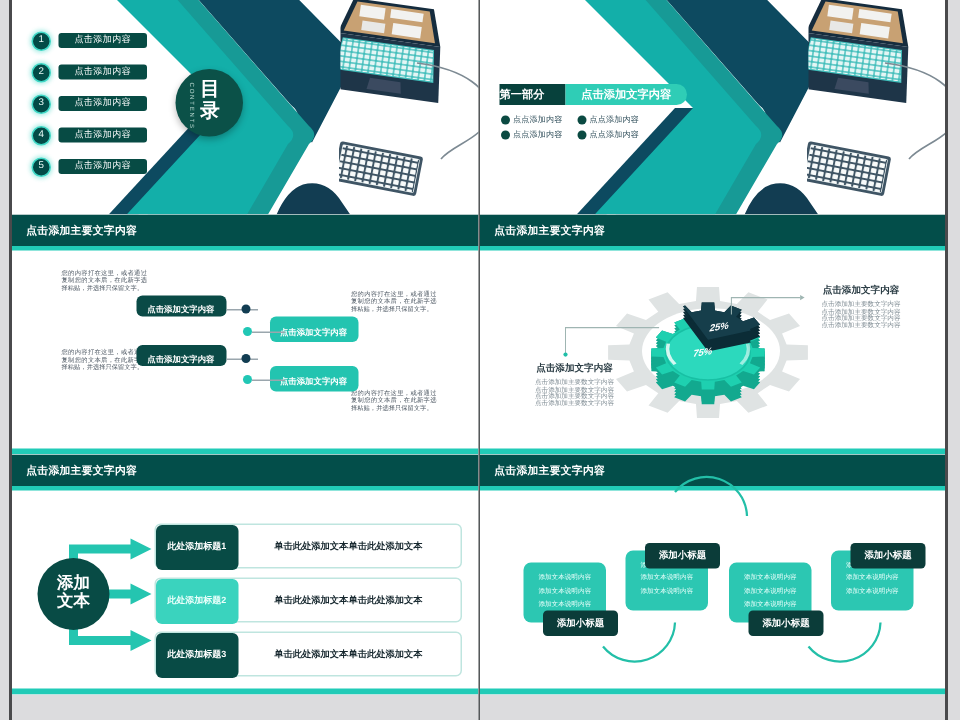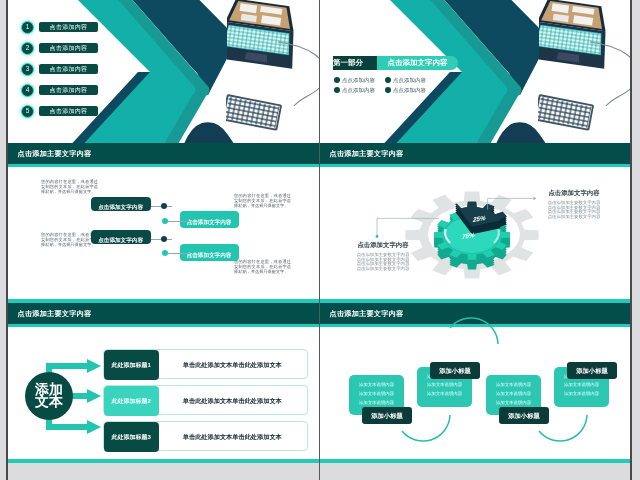--- a/index.html
+++ b/index.html
@@ -20,21 +20,21 @@
   .card-tag{position:absolute;width:50px;height:17px;background:#0B3C39;border-radius:3px;
             color:#fff;font-size:6.3px;font-weight:700;line-height:17px;text-align:center;}
   .card.c1{left:29px;top:72px;}  .card.c1 .card-tag{left:13px;top:32px;}
   .card.c2{left:97px;top:63.5px;} .card.c2 .card-tag{left:13px;top:-5px;}
   .card.c3{left:166px;top:72px;} .card.c3 .card-tag{left:13px;top:32px;}
   .card.c4{left:234px;top:63.5px;} .card.c4 .card-tag{left:13px;top:-5px;}
 
   
   .arrows{position:absolute;left:0;top:0;}
   .hub{position:absolute;left:17px;top:69px;width:48px;height:48px;border-radius:50%;
-       background:#084B45;color:#fff;text-align:center;font-size:14px;font-weight:700;
+       background:#084B45;color:#fff;text-align:center;font-size:11px;font-weight:700;
        line-height:12px;padding-top:11px;box-sizing:border-box;}
   .hub span{display:block;}
   .arow{position:absolute;left:95px;width:204.5px;height:30px;
         border:.8px solid #bfe5df;border-radius:4px;box-sizing:border-box;background:#fff;}
   .arow.a1{top:45.8px;} .arow.a2{top:82px;} .arow.a3{top:118.3px;}
   .arow-t{position:absolute;left:0;top:0;width:54.5px;height:30px;border-radius:4px;
           font-size:6px;font-weight:700;line-height:30px;text-align:center;}
   .arow-t.dark{background:#084B45;color:#fff;}
   .arow-t.light{background:#3AD3BE;color:#eafffb;}
   .arow-b{position:absolute;left:58px;top:0;right:4px;height:30px;line-height:30px;
@@ -152,20 +152,24 @@
           <span class="toc-box">点击添加内容</span>
         </div>
         <div class="toc-row">
           <span class="toc-num">4</span>
           <span class="toc-box">点击添加内容</span>
         </div>
         <div class="toc-row">
           <span class="toc-num">5</span>
           <span class="toc-box">点击添加内容</span>
         </div>
+      </div>
+      <div class="toc-badge">
+        <span class="toc-badge-sub">CONTENTS</span>
+        <span class="toc-badge-main">目录</span>
       </div>
       <svg class="laptop" width="110" height="96" viewBox="0 0 110 96">
         <defs>
           <pattern id="kp1" width="6.6" height="5.6" patternUnits="userSpaceOnUse">
             <rect x="0" y="0" width="6.6" height="5.6" fill="#3FBDBA"></rect>
             <rect x="0.7" y="0.7" width="5.2" height="4.2" rx="0.7" fill="#E4F6F5"></rect>
           </pattern>
           <clipPath id="kc1">
               <polygon points="3,43 97,43 101,75 -1,75"></polygon>
             </clipPath>

